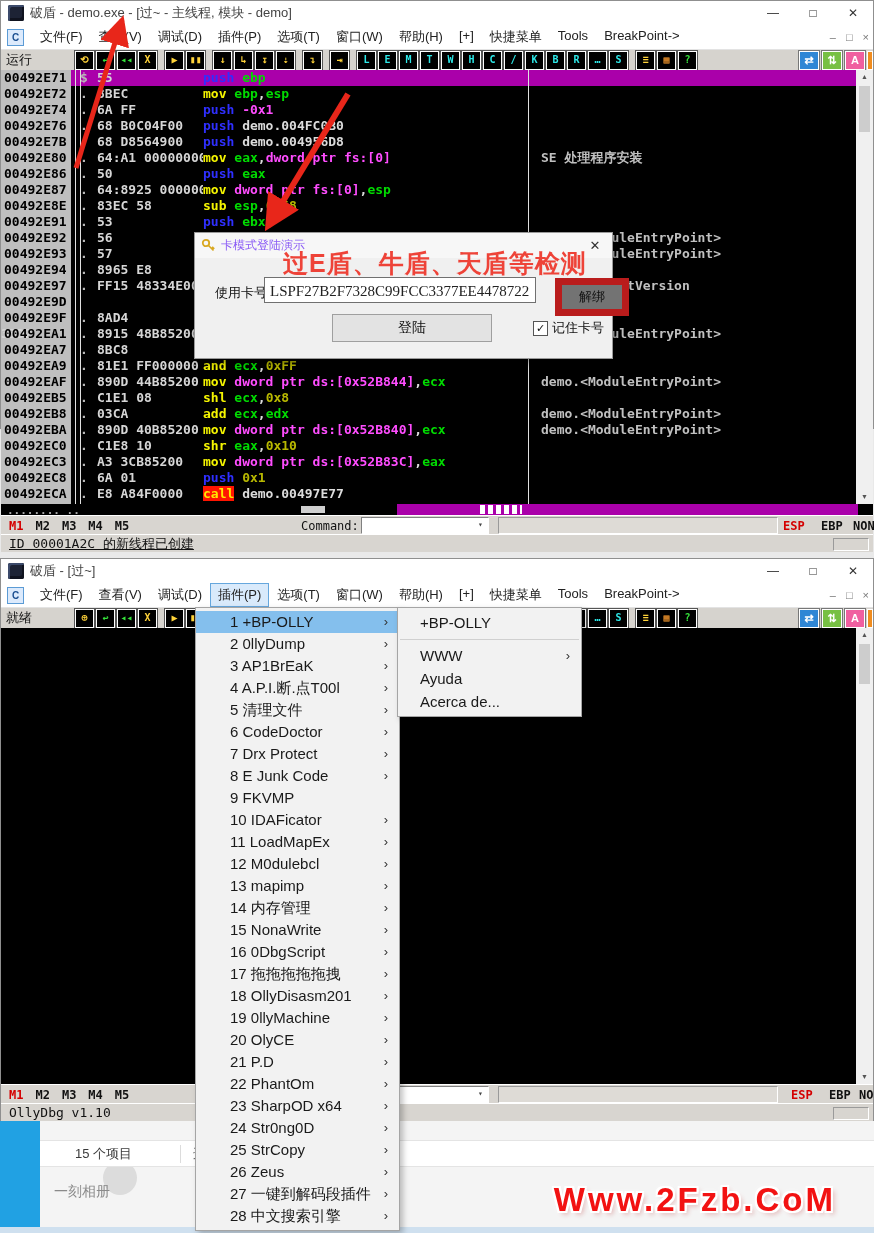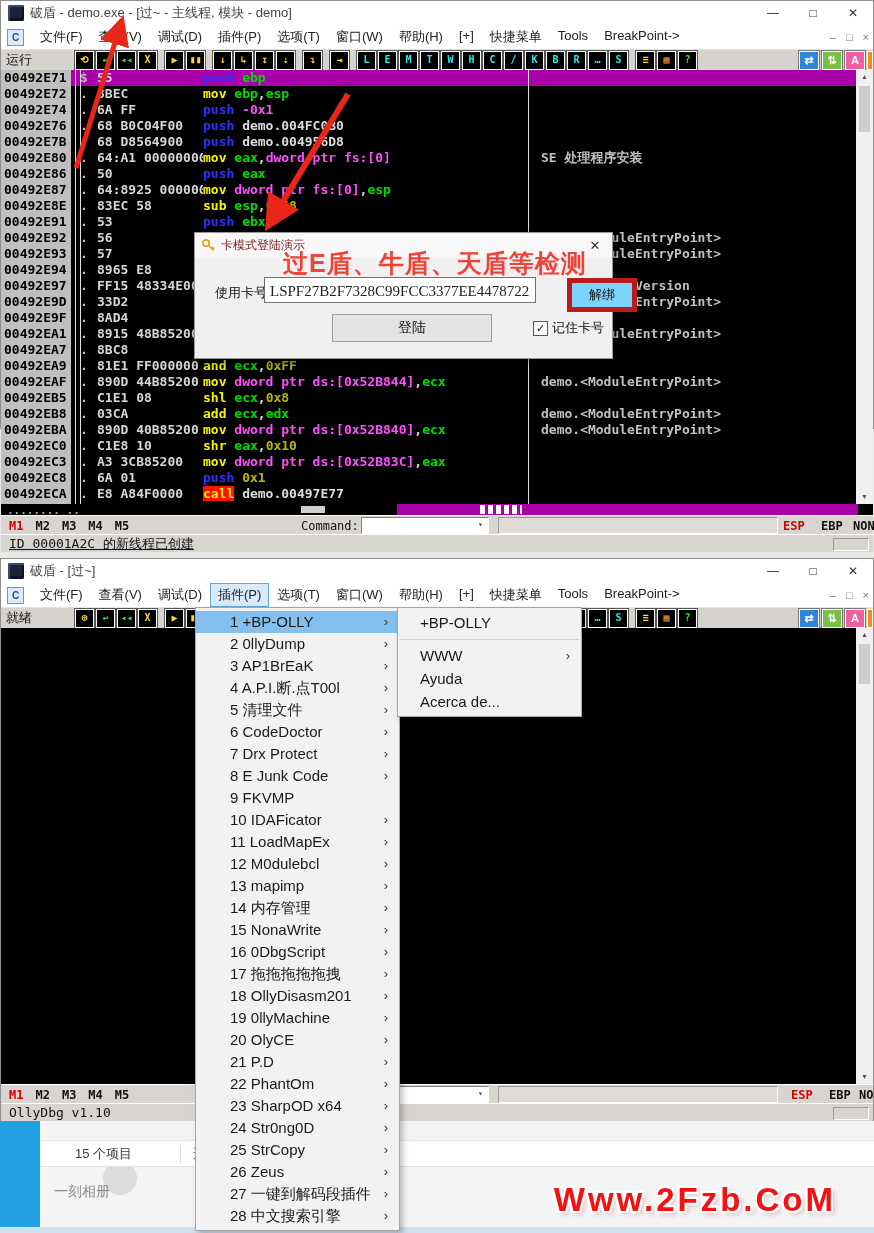--- a/index.html
+++ b/index.html
@@ -78,31 +78,31 @@
   .sb-ebp{position:absolute;left:820px;top:3px;}
   .sb-none{position:absolute;left:852px;top:3px;}
   .graybar{position:absolute;left:0;right:0;height:18px;background:#d8d5d0;border-top:1px solid #fff;
            font-family:"DejaVu Sans Mono",monospace;font-size:13px;color:#111;line-height:18px;padding-left:8px;box-sizing:border-box;}
   .graybar .cell{position:absolute;right:4px;top:3px;width:34px;height:11px;border:1px solid #9a9a9a;
                  border-bottom-color:#fff;border-right-color:#fff;}
   
   .dialog{position:absolute;left:193px;top:231px;width:419px;height:127px;background:#f0f0f0;
           border:1px solid #9a9a9a;box-shadow:2px 3px 8px rgba(0,0,0,.45);box-sizing:border-box;z-index:10;}
   .dlg-title{position:relative;height:25px;background:#f7f7f7;display:flex;align-items:center;}
-  .dlg-title-text{font-size:12px;color:#7f1d1d;margin-left:5px;}
+  .dlg-title-text{font-size:12px;color:#8b5cf6;margin-left:5px;}
   .dlg-close{position:absolute;right:0;top:0;width:34px;height:25px;display:flex;align-items:center;
              justify-content:center;font-size:13px;color:#333;}
   .dlg-red{position:absolute;left:88px;top:14px;width:330px;font-size:25px;font-weight:bold;color:#ee4338;
            white-space:nowrap;z-index:3;letter-spacing:1px;}
   .dlg-row{position:absolute;left:0;top:44px;width:100%;}
   .dlg-label{position:absolute;left:20px;top:7px;font-size:13px;color:#111;}
   .dlg-input{position:absolute;left:69px;top:0;width:272px;height:26px;background:#fff;border:1px solid #707070;
              font-family:"Liberation Serif",serif;font-size:15px;color:#222;line-height:26px;padding-left:5px;
              box-sizing:border-box;white-space:nowrap;overflow:hidden;}
-  .dlg-unbind{position:absolute;left:372px;top:1px;width:60px;height:24px;background:#7dd3fc;border:5px solid #b91c1c;
+  .dlg-unbind{position:absolute;left:360px;top:1px;width:60px;height:24px;background:#737373;border:7px solid #b91c1c;
               font-size:13px;color:#111;display:flex;align-items:center;justify-content:center;}
   .dlg-login{position:absolute;left:137px;top:81px;width:158px;height:26px;background:#e3e3e3;border:1px solid #9f9f9f;
              font-size:14px;color:#111;display:flex;align-items:center;justify-content:center;}
   .dlg-check{position:absolute;left:338px;top:86px;display:flex;align-items:center;font-size:13px;color:#111;}
   .dlg-check .box{width:13px;height:13px;background:#fff;border:1px solid #555;margin-right:4px;
                   display:flex;align-items:center;justify-content:center;font-size:11px;color:#111;}
   
   .popup{position:absolute;background:#f2f2f2;border:1px solid #a5a5a5;box-shadow:3px 3px 6px rgba(0,0,0,.25);
          z-index:20;box-sizing:border-box;padding:3px 0;}
   .pm-item{position:relative;height:22px;line-height:22px;font-size:15px;color:#1a1a1a;
@@ -225,21 +225,21 @@
           <div class="drow" style="top: 64px;"><span class="d-addr">00492E7B</span><span class="d-mark">.</span><span class="d-bytes">68 D8564900</span><span class="d-instr"><span class="tok-b">push</span><span class="tok-w"> demo.004956D8</span></span><span class="d-comm"></span></div>
           <div class="drow" style="top: 80px;"><span class="d-addr">00492E80</span><span class="d-mark">.</span><span class="d-bytes">64:A1 00000000</span><span class="d-instr"><span class="tok-y">mov</span><span class="tok-g"> eax</span><span class="tok-w">,</span><span class="tok-m">dword ptr fs:[0]</span></span><span class="d-comm">SE 处理程序安装</span></div>
           <div class="drow" style="top: 96px;"><span class="d-addr">00492E86</span><span class="d-mark">.</span><span class="d-bytes">50</span><span class="d-instr"><span class="tok-b">push</span><span class="tok-g"> eax</span></span><span class="d-comm"></span></div>
           <div class="drow" style="top: 112px;"><span class="d-addr">00492E87</span><span class="d-mark">.</span><span class="d-bytes">64:8925 00000000</span><span class="d-instr"><span class="tok-y">mov</span><span class="tok-m"> dword ptr fs:[0]</span><span class="tok-w">,</span><span class="tok-g">esp</span></span><span class="d-comm"></span></div>
           <div class="drow" style="top: 128px;"><span class="d-addr">00492E8E</span><span class="d-mark">.</span><span class="d-bytes">83EC 58</span><span class="d-instr"><span class="tok-y">sub</span><span class="tok-g"> esp</span><span class="tok-w">,</span><span class="tok-o">0x58</span></span><span class="d-comm"></span></div>
           <div class="drow" style="top: 144px;"><span class="d-addr">00492E91</span><span class="d-mark">.</span><span class="d-bytes">53</span><span class="d-instr"><span class="tok-b">push</span><span class="tok-g"> ebx</span></span><span class="d-comm"></span></div>
           <div class="drow" style="top: 160px;"><span class="d-addr">00492E92</span><span class="d-mark">.</span><span class="d-bytes">56</span><span class="d-instr"></span><span class="d-comm">demo.&lt;ModuleEntryPoint&gt;</span></div>
           <div class="drow" style="top: 176px;"><span class="d-addr">00492E93</span><span class="d-mark">.</span><span class="d-bytes">57</span><span class="d-instr"></span><span class="d-comm">demo.&lt;ModuleEntryPoint&gt;</span></div>
           <div class="drow" style="top: 192px;"><span class="d-addr">00492E94</span><span class="d-mark">.</span><span class="d-bytes">8965 E8</span><span class="d-instr"></span><span class="d-comm"></span></div>
           <div class="drow" style="top: 208px;"><span class="d-addr">00492E97</span><span class="d-mark">.</span><span class="d-bytes">FF15 48334E00</span><span class="d-instr"></span><span class="d-comm">kernel32.GetVersion</span></div>
-          <div class="drow" style="top: 224px;"><span class="d-addr">00492E9D</span><span class="d-mark">.</span><span class="d-bytes">33D2</span><span class="d-instr"></span><span class="d-comm">demo.&lt;ModuleEntryPoint&gt;</span></div>
+          <div class="drow" style="top: 224px; flex-direction: column;"><span class="d-addr">00492E9D</span><span class="d-mark">.</span><span class="d-bytes">33D2</span><span class="d-instr"></span><span class="d-comm">demo.&lt;ModuleEntryPoint&gt;</span></div>
           <div class="drow" style="top: 240px;"><span class="d-addr">00492E9F</span><span class="d-mark">.</span><span class="d-bytes">8AD4</span><span class="d-instr"></span><span class="d-comm"></span></div>
           <div class="drow" style="top: 256px;"><span class="d-addr">00492EA1</span><span class="d-mark">.</span><span class="d-bytes">8915 48B85200</span><span class="d-instr"></span><span class="d-comm">demo.&lt;ModuleEntryPoint&gt;</span></div>
           <div class="drow" style="top: 272px;"><span class="d-addr">00492EA7</span><span class="d-mark">.</span><span class="d-bytes">8BC8</span><span class="d-instr"></span><span class="d-comm"></span></div>
           <div class="drow" style="top: 288px;"><span class="d-addr">00492EA9</span><span class="d-mark">.</span><span class="d-bytes">81E1 FF000000</span><span class="d-instr"><span class="tok-y">and</span><span class="tok-g"> ecx</span><span class="tok-w">,</span><span class="tok-o">0xFF</span></span><span class="d-comm"></span></div>
           <div class="drow" style="top: 304px;"><span class="d-addr">00492EAF</span><span class="d-mark">.</span><span class="d-bytes">890D 44B85200</span><span class="d-instr"><span class="tok-y">mov</span><span class="tok-m"> dword ptr ds:[0x52B844]</span><span class="tok-w">,</span><span class="tok-g">ecx</span></span><span class="d-comm">demo.&lt;ModuleEntryPoint&gt;</span></div>
           <div class="drow" style="top: 320px;"><span class="d-addr">00492EB5</span><span class="d-mark">.</span><span class="d-bytes">C1E1 08</span><span class="d-instr"><span class="tok-y">shl</span><span class="tok-g"> ecx</span><span class="tok-w">,</span><span class="tok-o">0x8</span></span><span class="d-comm"></span></div>
           <div class="drow" style="top: 336px;"><span class="d-addr">00492EB8</span><span class="d-mark">.</span><span class="d-bytes">03CA</span><span class="d-instr"><span class="tok-y">add</span><span class="tok-g"> ecx</span><span class="tok-w">,</span><span class="tok-g">edx</span></span><span class="d-comm">demo.&lt;ModuleEntryPoint&gt;</span></div>
           <div class="drow" style="top: 352px;"><span class="d-addr">00492EBA</span><span class="d-mark">.</span><span class="d-bytes">890D 40B85200</span><span class="d-instr"><span class="tok-y">mov</span><span class="tok-m"> dword ptr ds:[0x52B840]</span><span class="tok-w">,</span><span class="tok-g">ecx</span></span><span class="d-comm">demo.&lt;ModuleEntryPoint&gt;</span></div>
           <div class="drow" style="top: 368px;"><span class="d-addr">00492EC0</span><span class="d-mark">.</span><span class="d-bytes">C1E8 10</span><span class="d-instr"><span class="tok-y">shr</span><span class="tok-g"> eax</span><span class="tok-w">,</span><span class="tok-o">0x10</span></span><span class="d-comm"></span></div>
           <div class="drow" style="top: 384px;"><span class="d-addr">00492EC3</span><span class="d-mark">.</span><span class="d-bytes">A3 3CB85200</span><span class="d-instr"><span class="tok-y">mov</span><span class="tok-m"> dword ptr ds:[0x52B83C]</span><span class="tok-w">,</span><span class="tok-g">eax</span></span><span class="d-comm"></span></div>

